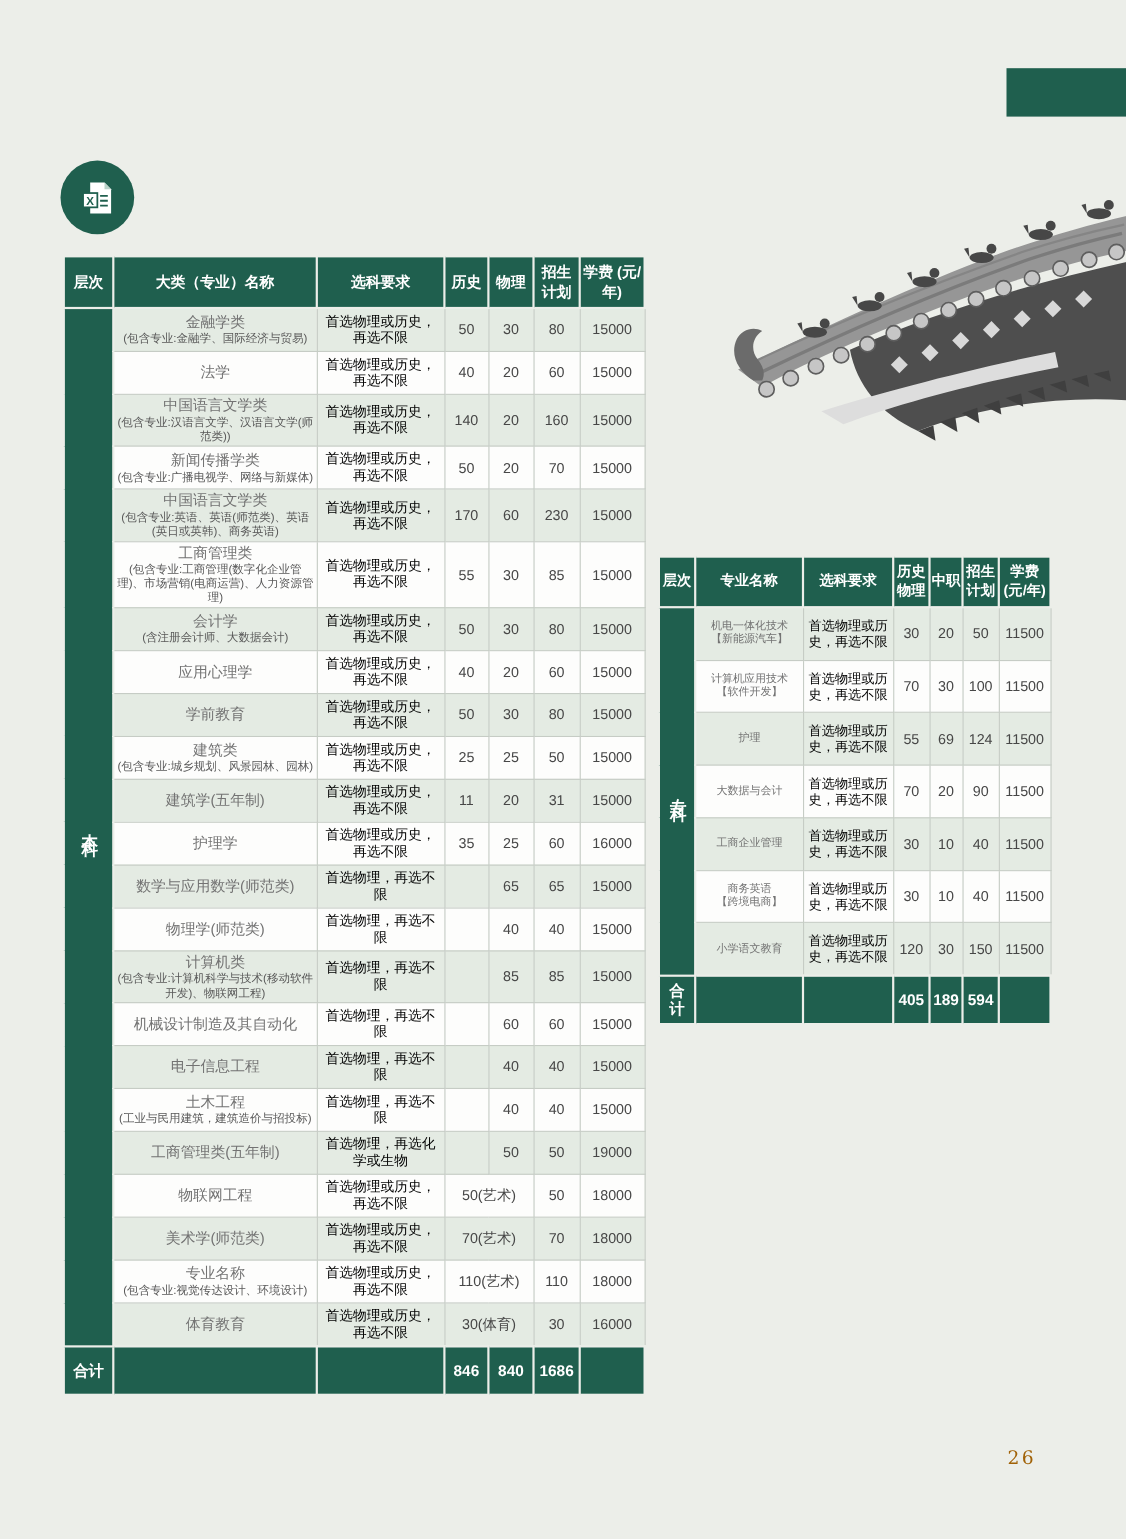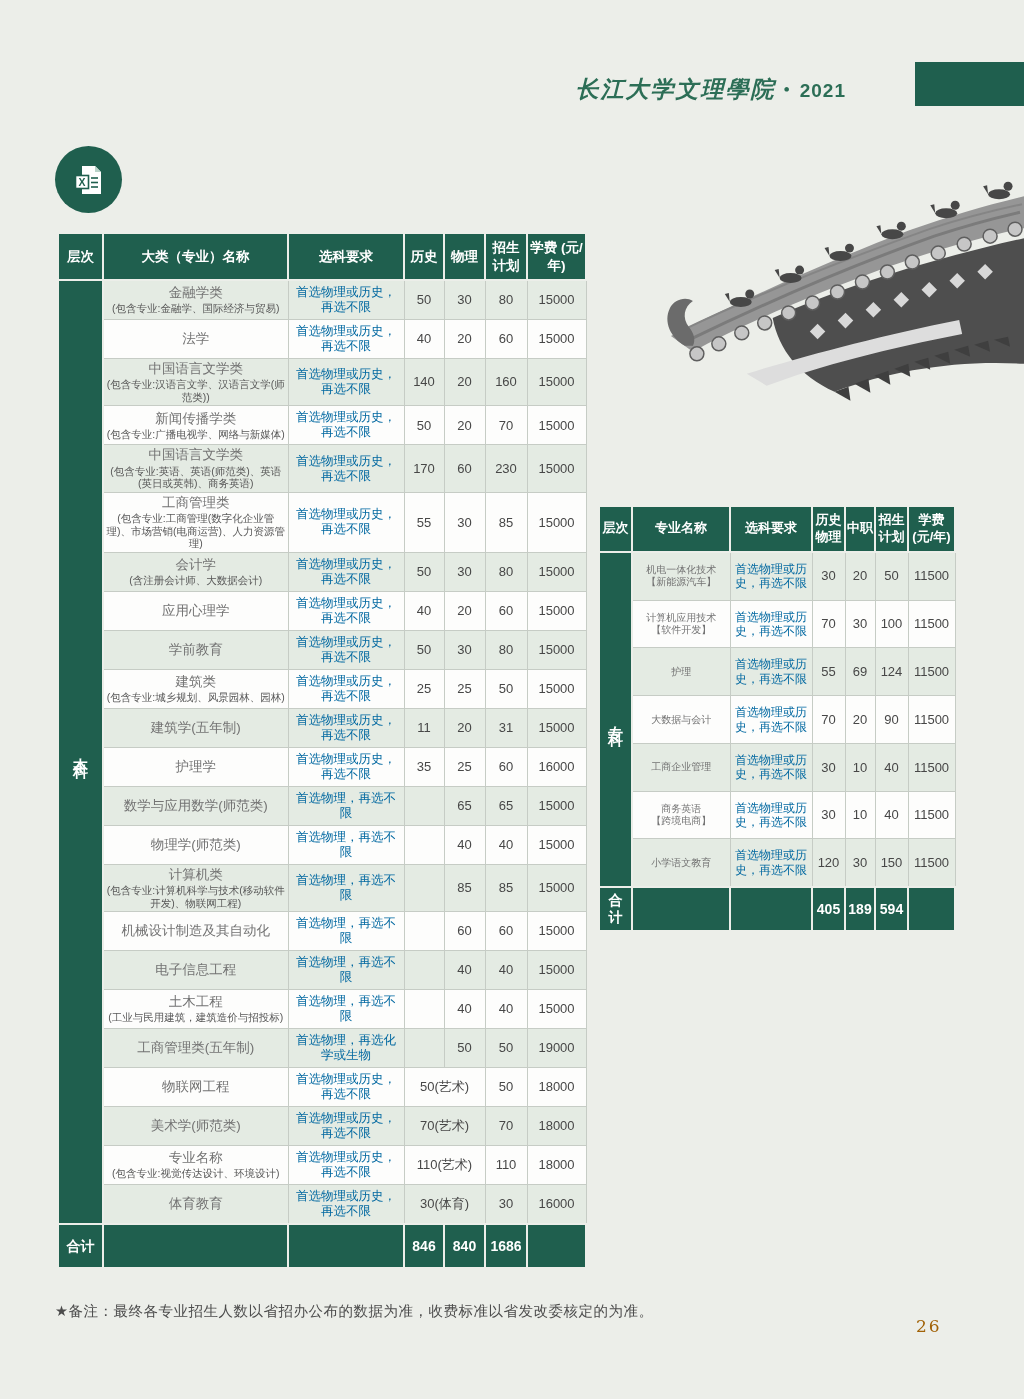--- a/index.html
+++ b/index.html
@@ -43,21 +43,21 @@
   .vertical-label{
     writing-mode:vertical-rl;margin:0 auto;color:#fff;font-weight:bold;
     font-size:15px;letter-spacing:6px;
   }
   .total-row td{
     background:#1f5f4e;color:#fff;font-weight:bold;font-size:14px;
     border:2px solid #eceee9;height:38px;
   }
   .major-name{font-size:13.5px;color:#737373;}
   .major-sub{font-size:10.5px;color:#585858;margin-top:1px;}
-  .req-cell{font-size:12.5px;color:#0369a1;text-align:center;}
+  .req-cell{font-size:12.5px;color:#000000;text-align:center;}
   .num-cell{font-size:13px;color:#474747;}
 
   
   .main-table{position:absolute;left:57px;top:232px;width:528px;}
   .main-table th{font-size:13.5px;}
   .main-table tbody td{height:34px;}
 
   .side-table{position:absolute;left:598px;top:505px;width:356px;}
   .side-table th{font-size:13px;}
   .side-table tbody td{padding:9px 2px;}
@@ -69,23 +69,20 @@
   .page-number{position:absolute;left:916px;top:1316px;font-family:"DejaVu Serif","Liberation Serif",serif;font-size:17px;color:#a16207;letter-spacing:2px;}
 
   
   .roof{position:absolute;left:655px;top:166px;width:369px;height:248px;}
 </style>
 </head>
 <body>
 
 <div class="page">
 
-  <div class="brand">
-    <span>长江大学文理學院</span><span class="sep">•</span><span class="year">2021</span>
-  </div>
   <div class="green-tab"></div>
 
   <svg class="roof" viewBox="0 0 370 248" aria-hidden="true">
 
     <path d="M118,152 C190,120 280,92 370,72 L370,198 C305,194 238,204 180,226 C145,210 124,184 118,152 Z" fill="#4e4e4e"></path>
 
     <g fill="#3f3f3f">
       <path d="M180,226 l14,-5 2,14 z"></path>
         <path d="M200,218 l14,-5 2,14 z"></path>
         <path d="M220,210 l14,-5 2,14 z"></path>
@@ -562,15 +559,14 @@
         <td></td>
         <td></td>
         <td>405</td>
         <td>189</td>
         <td>594</td>
         <td></td>
       </tr>
     </tfoot>
   </table>
 
-  <div class="note">★备注：最终各专业招生人数以省招办公布的数据为准，收费标准以省发改委核定的为准。</div>
   <div class="page-number">26</div>
 </div>
 
 </body></html>

